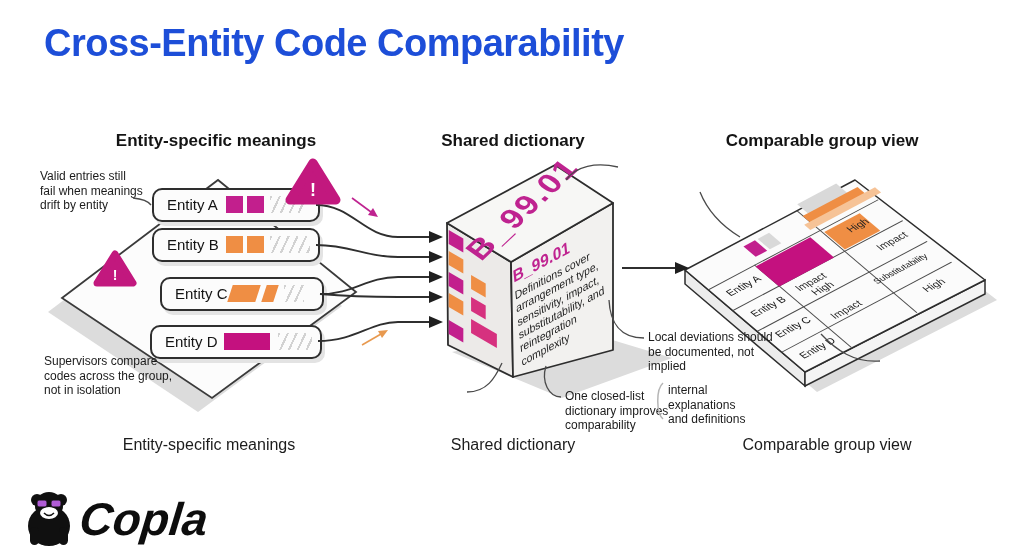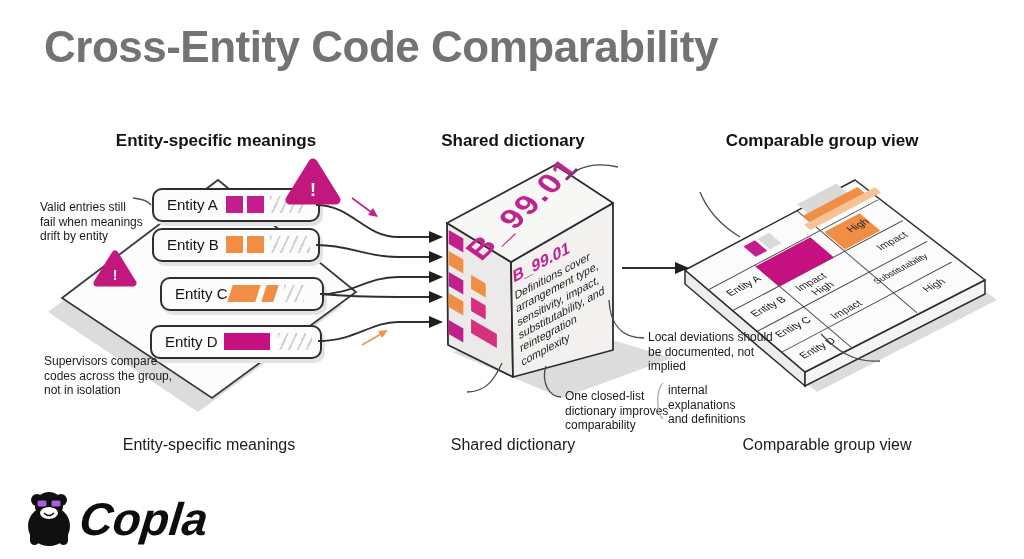--- a/index.html
+++ b/index.html
@@ -2,22 +2,22 @@
 <html><head>
 <meta charset="utf-8">
 <style>
   html,body{margin:0;padding:0;background:#fff;}
   .canvas{position:relative;width:1024px;height:559px;background:#ffffff;overflow:hidden;
           font-family:"Liberation Sans",sans-serif;color:#1b1b1b;}
   .abs{position:absolute;}
   svg{position:absolute;left:0;top:0;pointer-events:none;}
   #bg-svg{z-index:1;}
   #top-svg{z-index:6;}
-  .title{position:absolute;left:44px;top:22px;font-size:44px;font-weight:bold;
-         letter-spacing:-0.5px;color:#737373;z-index:4;}
+  .title{position:absolute;left:44px;top:22px;font-size:38px;font-weight:bold;
+         letter-spacing:-0.5px;color:#1d4ed8;z-index:4;}
   .col-header{position:absolute;font-size:17px;font-weight:bold;color:#141414;
               transform:translateX(-50%);white-space:nowrap;z-index:4;}
   .col-footer{position:absolute;font-size:16px;color:#1c1c1c;transform:translateX(-50%);
               white-space:nowrap;z-index:4;}
   .note{position:absolute;font-size:12px;line-height:1.22;color:#1b1b1b;z-index:5;}
   
   .erow{position:absolute;height:30px;background:#fcfcfc;border:2px solid #2e2e2e;
         border-radius:10px;box-shadow:3px 4px 0 #e3e3e3;z-index:3;}
   .erow-label{position:absolute;left:13px;top:6px;font-size:15px;color:#141414;}
   .chip{position:absolute;top:6px;width:17px;height:17px;}
@@ -77,21 +77,21 @@
 
   <div class="title">Cross-Entity Code Comparability</div>
   <div class="col-header" style="left:216px;top:131px;">Entity-specific meanings</div>
   <div class="col-header" style="left:513px;top:131px;">Shared dictionary</div>
   <div class="col-header" style="left:822px;top:131px;">Comparable group view</div>
 
   <div class="col-footer" style="left:209px;top:436px;">Entity-specific meanings</div>
   <div class="col-footer" style="left:513px;top:436px;">Shared dictionary</div>
   <div class="col-footer" style="left:827px;top:436px;">Comparable group view</div>
 
-  <div class="note" style="left:40px;top:169px;width:104px;margin-top:31px;">Valid entries still fail when meanings drift by entity</div>
+  <div class="note" style="left:40px;top:169px;width:104px;">Valid entries still fail when meanings drift by entity</div>
   <div class="note" style="left:44px;top:354px;width:132px;">Supervisors compare codes across the group, not in isolation</div>
 
   <div class="erow" style="left:152px;top:188px;width:164px;">
     <span class="erow-label">Entity A</span>
     <div class="chip m" style="left:72px;"></div>
     <div class="chip m" style="left:93px;"></div>
     <div class="hatch" style="left:116px;right:12px;"></div>
   </div>
   <div class="erow" style="left:152px;top:228px;width:164px;">
     <span class="erow-label">Entity B</span>

